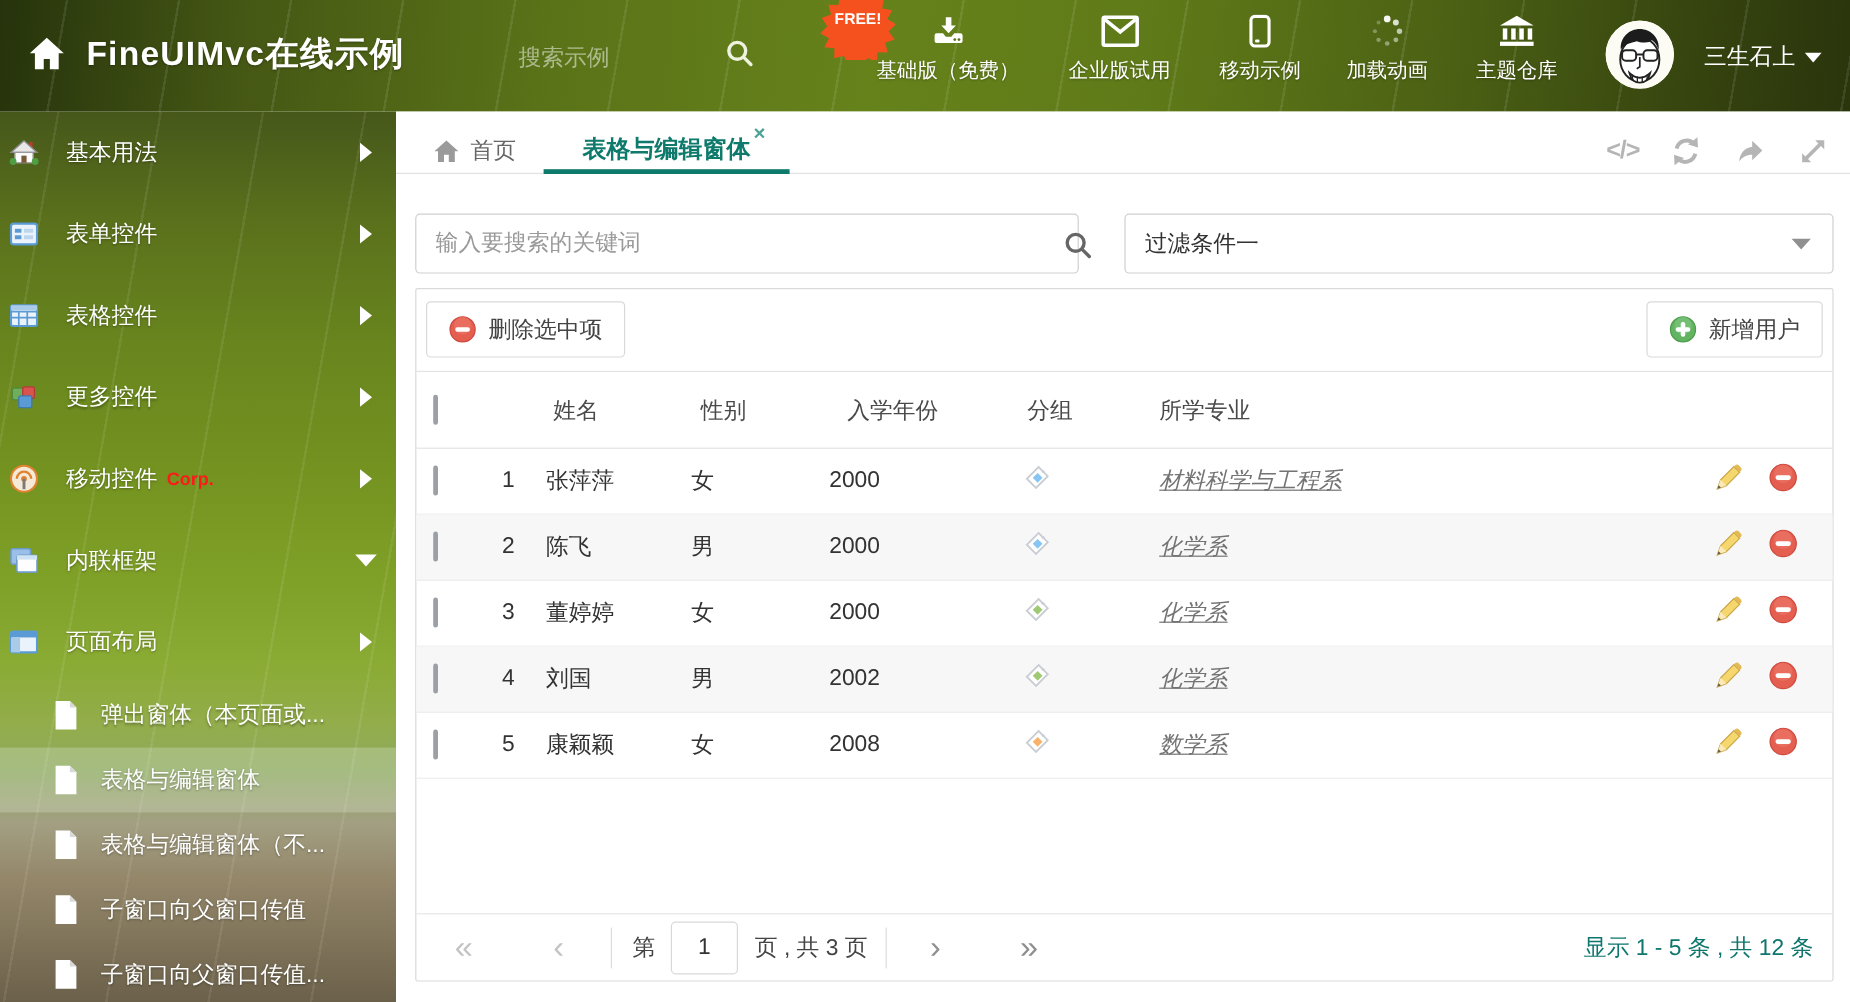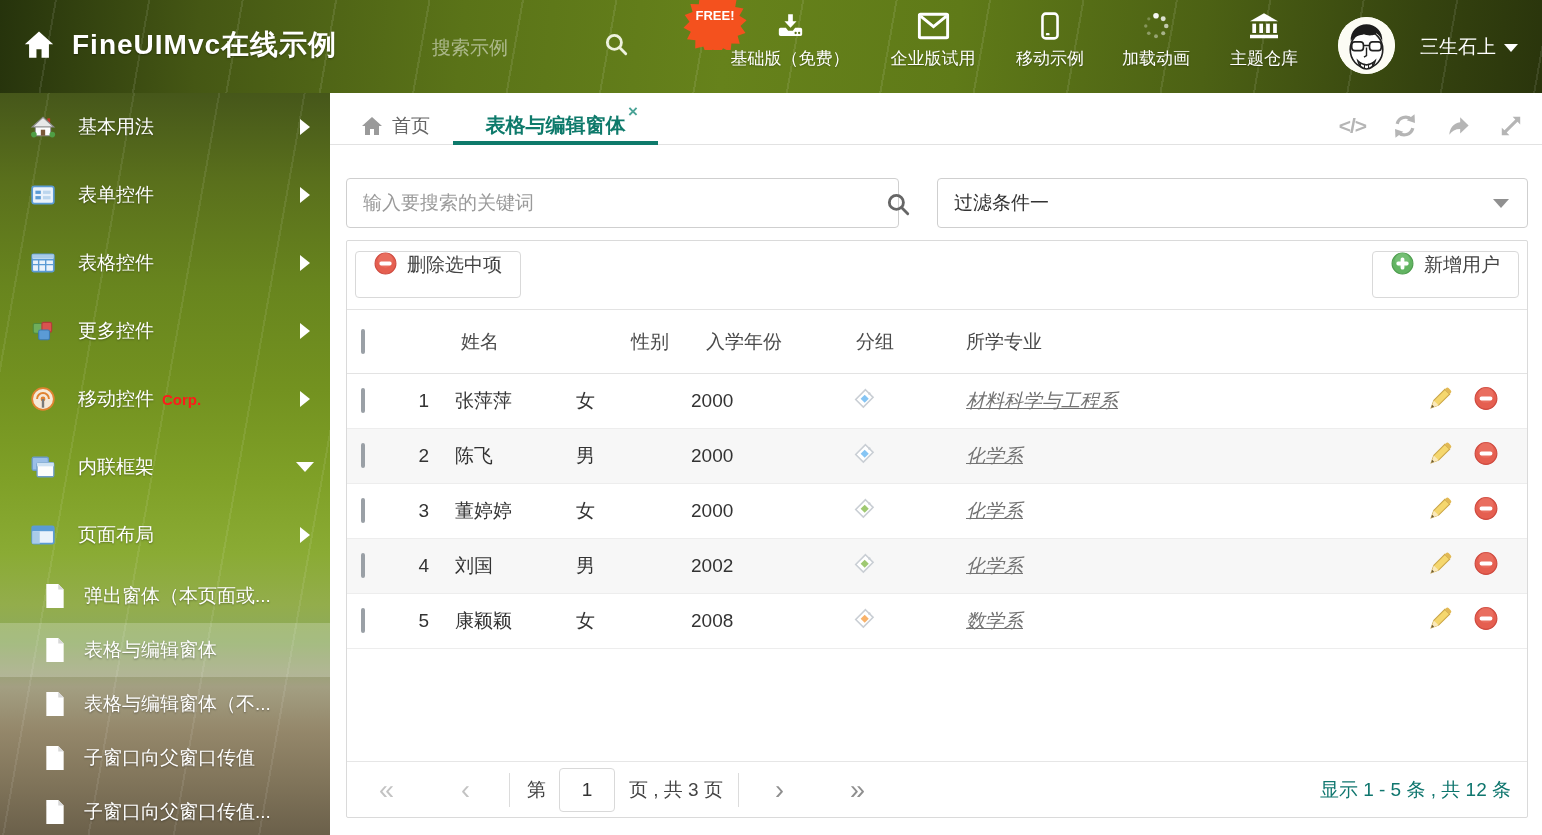--- a/index.html
+++ b/index.html
@@ -26,21 +26,21 @@
   .caret-down-w { display:inline-block; width:0; height:0; border-left:7px solid transparent; border-right:7px solid transparent; border-top:8px solid #fff; margin-left:8px; vertical-align:middle; }
 
   
   .sidebar {
     position:absolute; top:93px; left:0; width:330px; height:742px; z-index:2;
     background:
       repeating-linear-gradient(100deg, rgba(255,255,255,0) 0 47px, rgba(255,255,255,.08) 47px 49px, rgba(255,255,255,0) 49px 84px),
       linear-gradient(180deg,#46571a 0%,#5a701c 12%,#68851e 26%,#739220 40%,#7fa027 52%,#8aab34 62%,#93ad4c 69%,#8ca95e 74%,#a39f82 80%,#94876a 86%,#80745a 93%,#6b604a 100%);
     color:#fff;
   }
-  .side-item { position:relative; height:68px; display:flex; align-items:center; padding-left:30px; cursor:pointer; }
+  .side-item { position:relative; height:68px; display:flex; align-items:center; padding-left:7px; cursor:pointer; }
   .side-item .s-icon { width:26px; height:26px; margin-right:22px; flex:0 0 26px; }
   .side-item .s-label { font-size:19px; text-shadow:0 1px 2px rgba(0,0,0,.35); }
   .side-item .s-badge { font-size:15px; color:#ff1a1a; margin-left:8px; font-weight:bold; }
   .arrow-right { position:absolute; right:20px; width:0; height:0; border-top:8px solid transparent; border-bottom:8px solid transparent; border-left:10px solid #fff; }
   .arrow-down { position:absolute; right:16px; width:0; height:0; border-left:9px solid transparent; border-right:9px solid transparent; border-top:10px solid #fff; }
   .side-sub { position:relative; height:54px; display:flex; align-items:center; padding-left:44px; cursor:pointer;text-align:center; }
   .side-sub.selected { background:rgba(255,255,255,.22); }
   .side-sub .doc { width:22px; height:26px; margin-right:18px; flex:0 0 22px; }
   .side-sub .s-label { font-size:19px; text-shadow:0 1px 2px rgba(0,0,0,.35); white-space:nowrap; }
 
@@ -59,32 +59,32 @@
   
   .search-input { position:absolute; left:16px; top:85px; width:553px; height:50px; border:1px solid #cfcfcf; border-radius:4px; font-size:19px; color:#333; padding:0 52px 0 16px; outline:none; font-family:inherit; }
   .search-input::placeholder { color:#9a9a9a; }
   .search-btn-icon { position:absolute; left:555px; top:98px; cursor:pointer; }
   .filter-select { position:absolute; left:607px; top:85px; width:591px; height:50px; border:1px solid #cfcfcf; border-radius:4px; font-size:19px; color:#333; display:flex; align-items:center; padding:0 16px; cursor:pointer; }
   .filter-caret { position:absolute; right:18px; width:0; height:0; border-left:8px solid transparent; border-right:8px solid transparent; border-top:9px solid #909090; }
 
   
   .panel { position:absolute; left:16px; top:147px; width:1182px; height:578px; border:1px solid #dadada; border-radius:2px; background:#fff; }
   .grid-toolbar { position:relative; height:68px; }
-  .grid-btn { position:absolute; top:10px; height:47px; display:inline-flex; gap:10px; padding:0 18px; border:1px solid #d9d9d9; border-radius:4px; background:#fff; font-size:19px; color:#444; cursor:pointer; font-family:inherit; }
+  .grid-btn { position:absolute; top:10px; height:47px; display:inline-flex; align-items:center; gap:10px; padding:0 18px; border:1px solid #d9d9d9; border-radius:4px; background:#fff; font-size:19px; color:#444; cursor:pointer; font-family:inherit; }
   .grid-btn.del { left:8px; }
   .grid-btn.add { right:8px; }
 
   .thead { position:relative; height:65px; border-top:1px solid #e3e3e3; border-bottom:1px solid #e3e3e3; font-size:19px; color:#4a4a4a; }
   .trow { position:relative; height:55px; border-bottom:1px solid #ededed; font-size:19px; color:#333; }
   .trow.alt { background:#f7f7f7; }
   .cell { position:absolute; top:50%; transform:translateY(-50%); white-space:nowrap; }
   .checkbox { width:20px; height:20px; border:2px solid #9aa0a6; border-radius:4px; background:#fff; cursor:pointer; }
   .c-check{left:14px;} .c-num{left:52px;width:30px;text-align:right;} .c-name{left:108px;} .c-gender{left:229px;}
   .c-year{left:344px;} .c-group{left:506px;} .c-major{left:619px;} .c-edit{left:1081px;cursor:pointer;} .c-del{left:1127px;cursor:pointer;}
-  .h-name{left:114px;} .h-gender{left:237px;margin-left:47px;} .h-year{left:359px;} .h-group{left:509px;} .h-major{left:619px;}
+  .h-name{left:114px;} .h-gender{left:237px;} .h-year{left:359px;} .h-group{left:509px;} .h-major{left:619px;}
   .major-link { color:#737373; text-decoration:underline; cursor:pointer;font-style:italic; }
 
   
   .pager { position:absolute; left:0; bottom:0; width:100%; height:56px; border-top:1px solid #e6e6e6; }
   .pg { position:absolute; top:50%; transform:translateY(-50%); font-size:27px; line-height:1; cursor:pointer; }
   .pg.dis { color:#c3c3c3; } .pg.en { color:#8f8f8f; }
   .pg-sep { position:absolute; top:11px; width:1px; height:34px; background:#dcdcdc; }
   .pg-text { position:absolute; top:50%; transform:translateY(-50%); font-size:19px; color:#444; white-space:nowrap; }
   .pg-input { position:absolute; left:212px; top:6px; width:56px; height:44px; border:1px solid #d9d9d9; border-radius:4px; text-align:center; font-size:19px; color:#333; outline:none; font-family:inherit; }
   .pg-summary { position:absolute; right:16px; top:50%; transform:translateY(-50%); font-size:19px; color:#0f766e; white-space:nowrap; }

